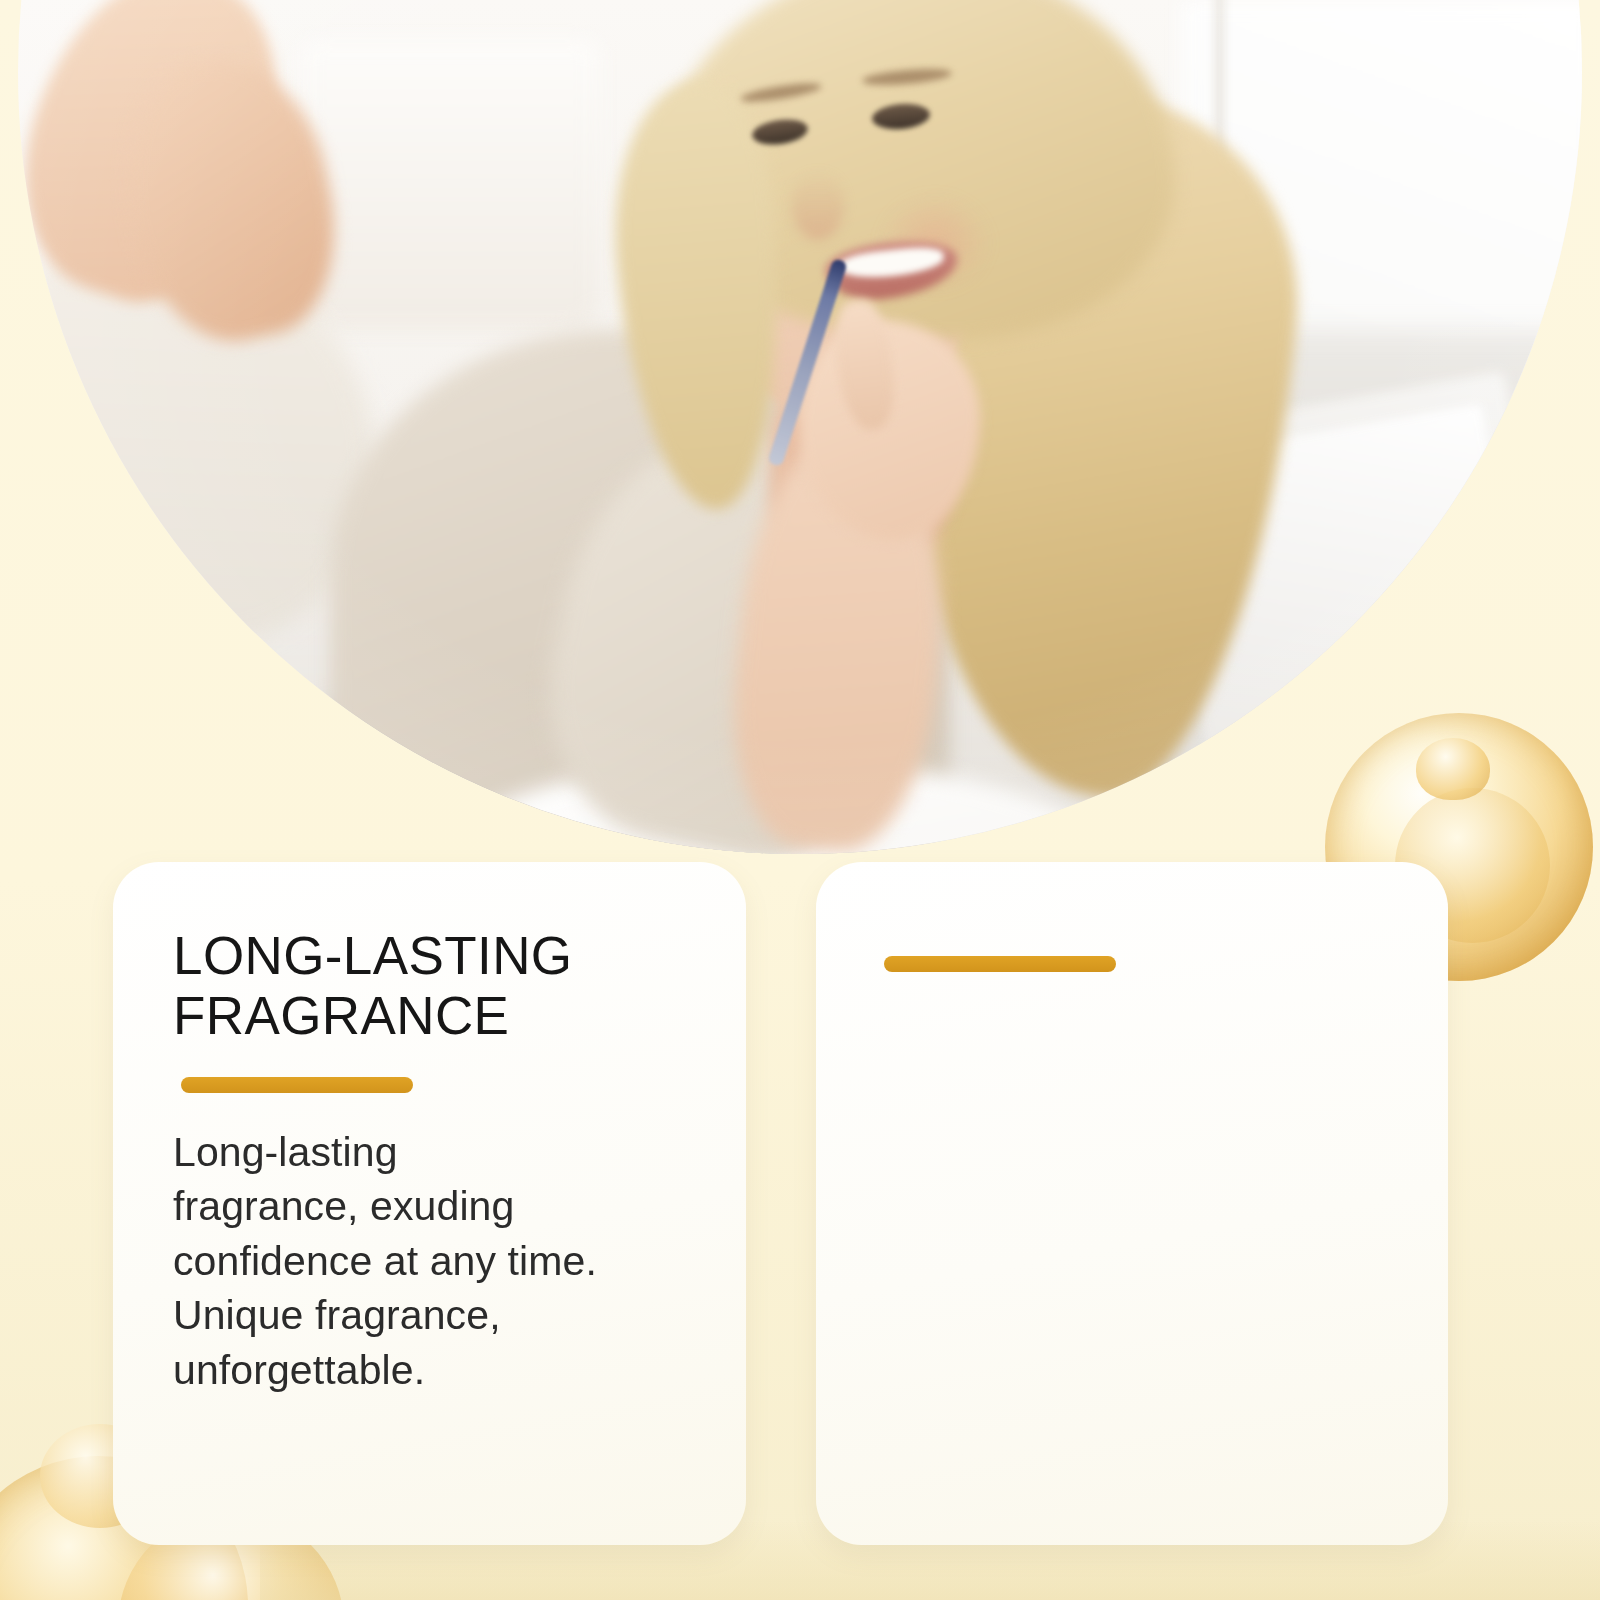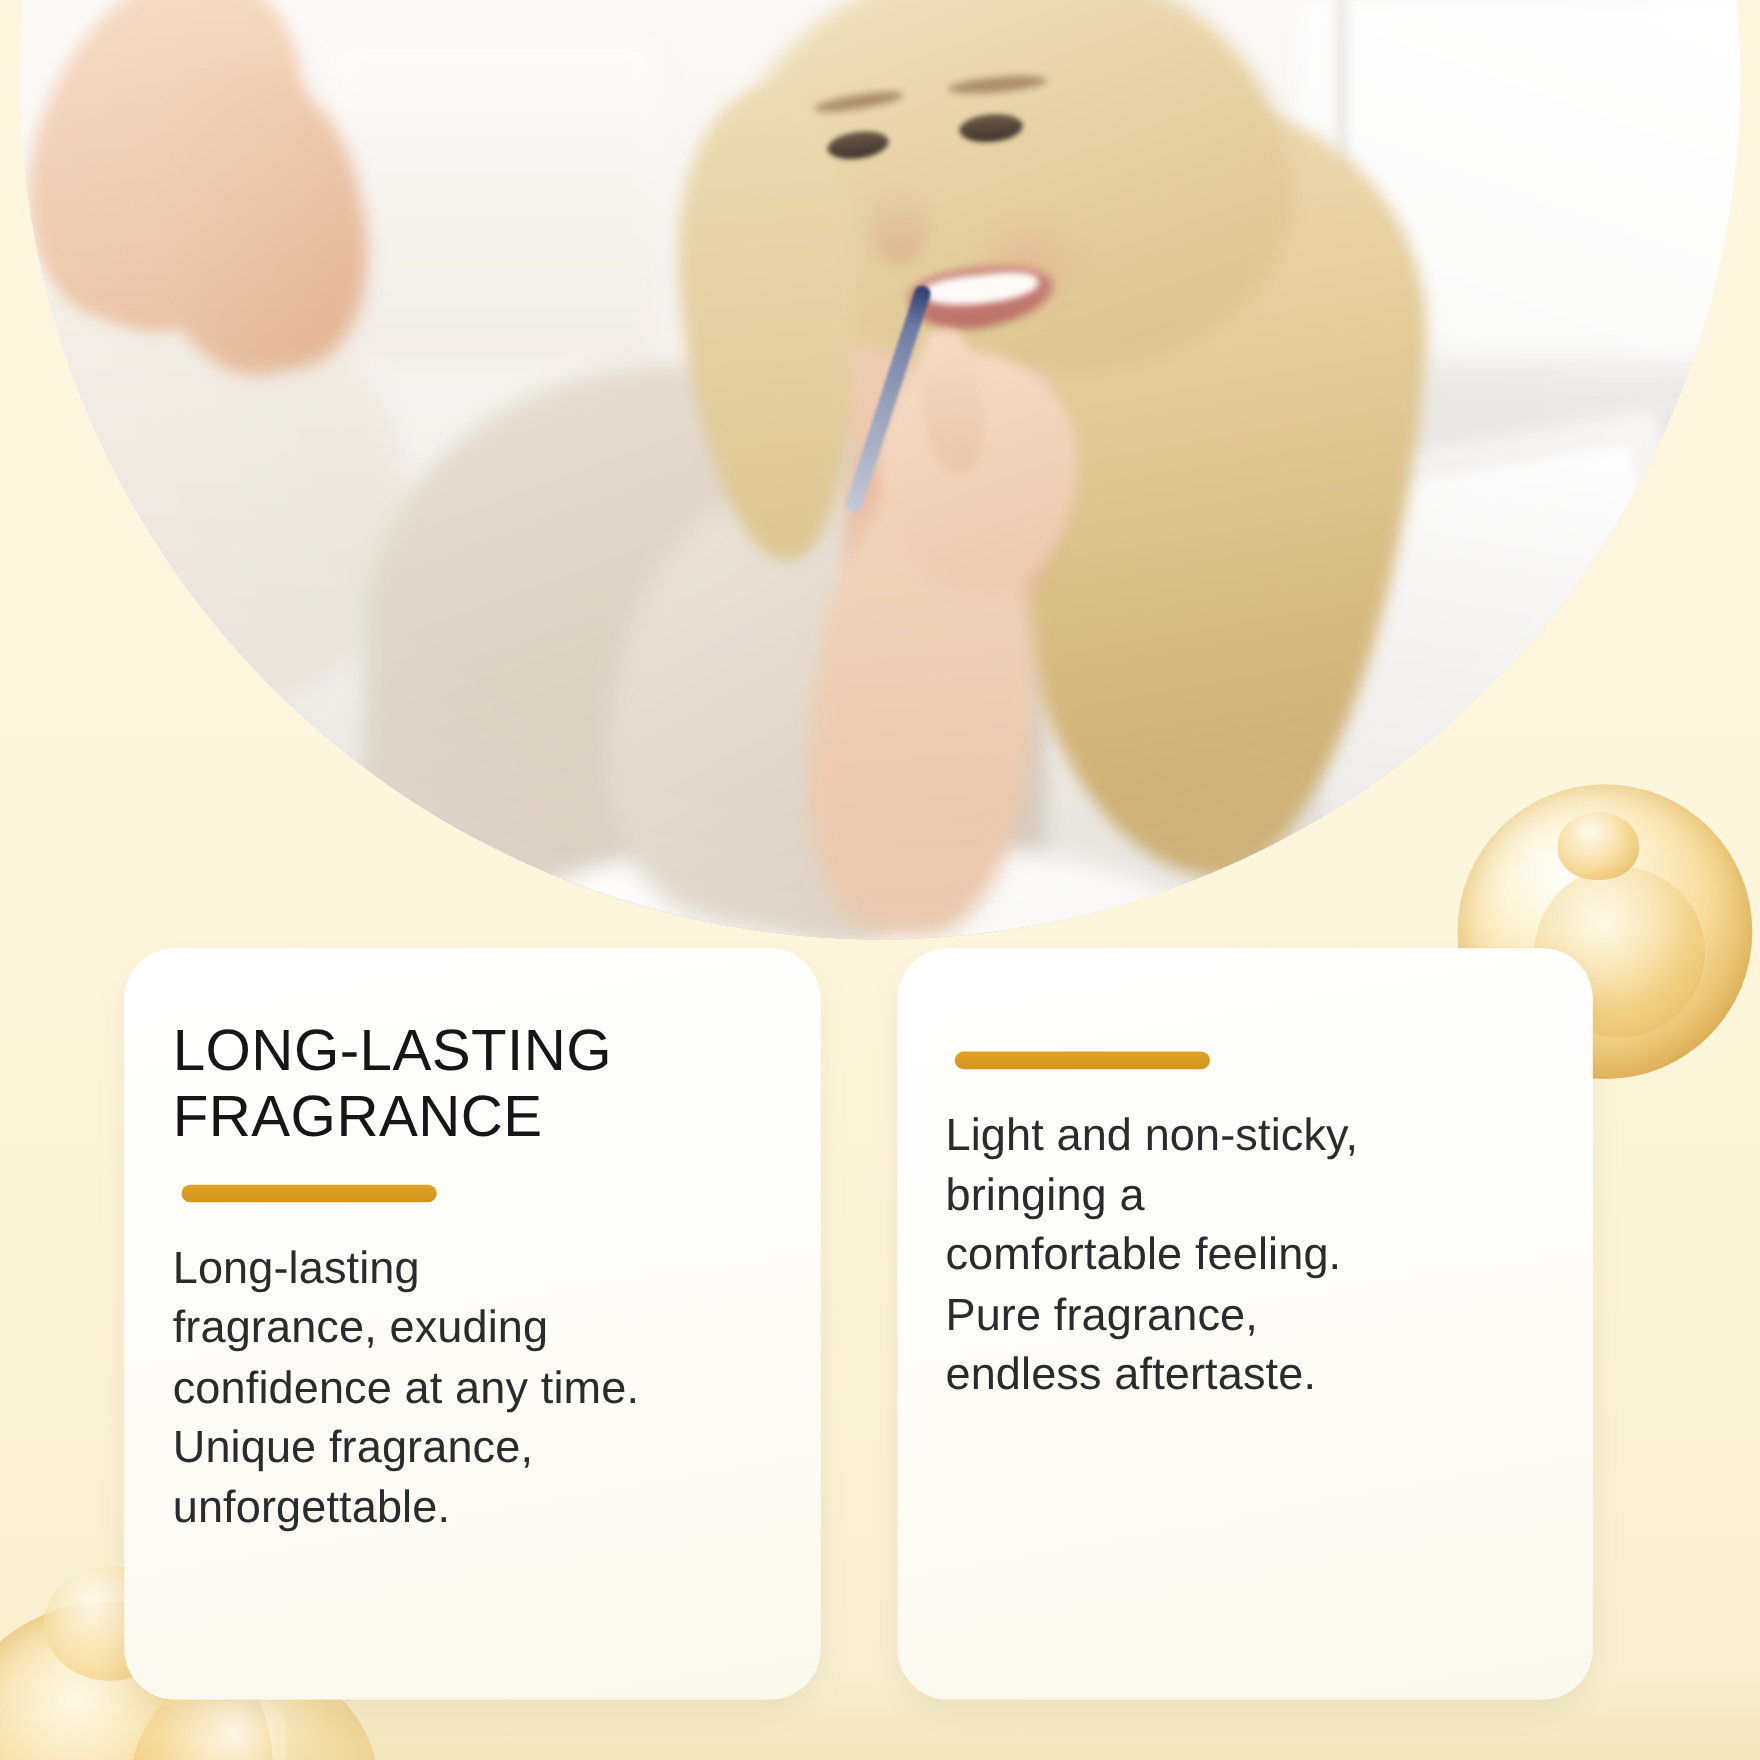--- a/index.html
+++ b/index.html
@@ -408,21 +408,21 @@
     height: 683px;
     display: flex;
     gap: 70px;
   }
   .card {
     position: relative;
     flex: 1 1 0;
     background: linear-gradient(170deg, #ffffff 0%, #fdfcf7 55%, #fbf8ec 100%);
     border-radius: 46px;
     box-shadow: 0 10px 26px rgba(150,132,84,.10);
-    padding: 64px 52px 0 44px;
+    padding: 64px 52px 0 60px;
     box-sizing: border-box;
     overflow: hidden;
   }
 
   .card-title {
     font-size: 53px;
     line-height: 1.14;
     font-weight: 400;
     letter-spacing: .4px;
     color: #161616;
@@ -507,22 +507,17 @@
       <div class="card-divider" style="background: linear-gradient(rgb(224, 163, 37) 0%, rgb(210, 148, 28) 100%);"></div>
       <p class="card-body">Long-lasting
 fragrance, exuding
 confidence at any time.
 Unique fragrance,
 unforgettable.</p>
     </div>
 
     <div class="card">
       <div class="card-divider" style="background: linear-gradient(rgb(224, 163, 37) 0%, rgb(210, 148, 28) 100%);"></div>
-      <p class="card-body">Light and non-sticky,
-bringing a
-comfortable feeling.
-Pure fragrance,
-endless aftertaste.</p>
     </div>
 
   </div>
 
 </div>
 
 </body></html>

